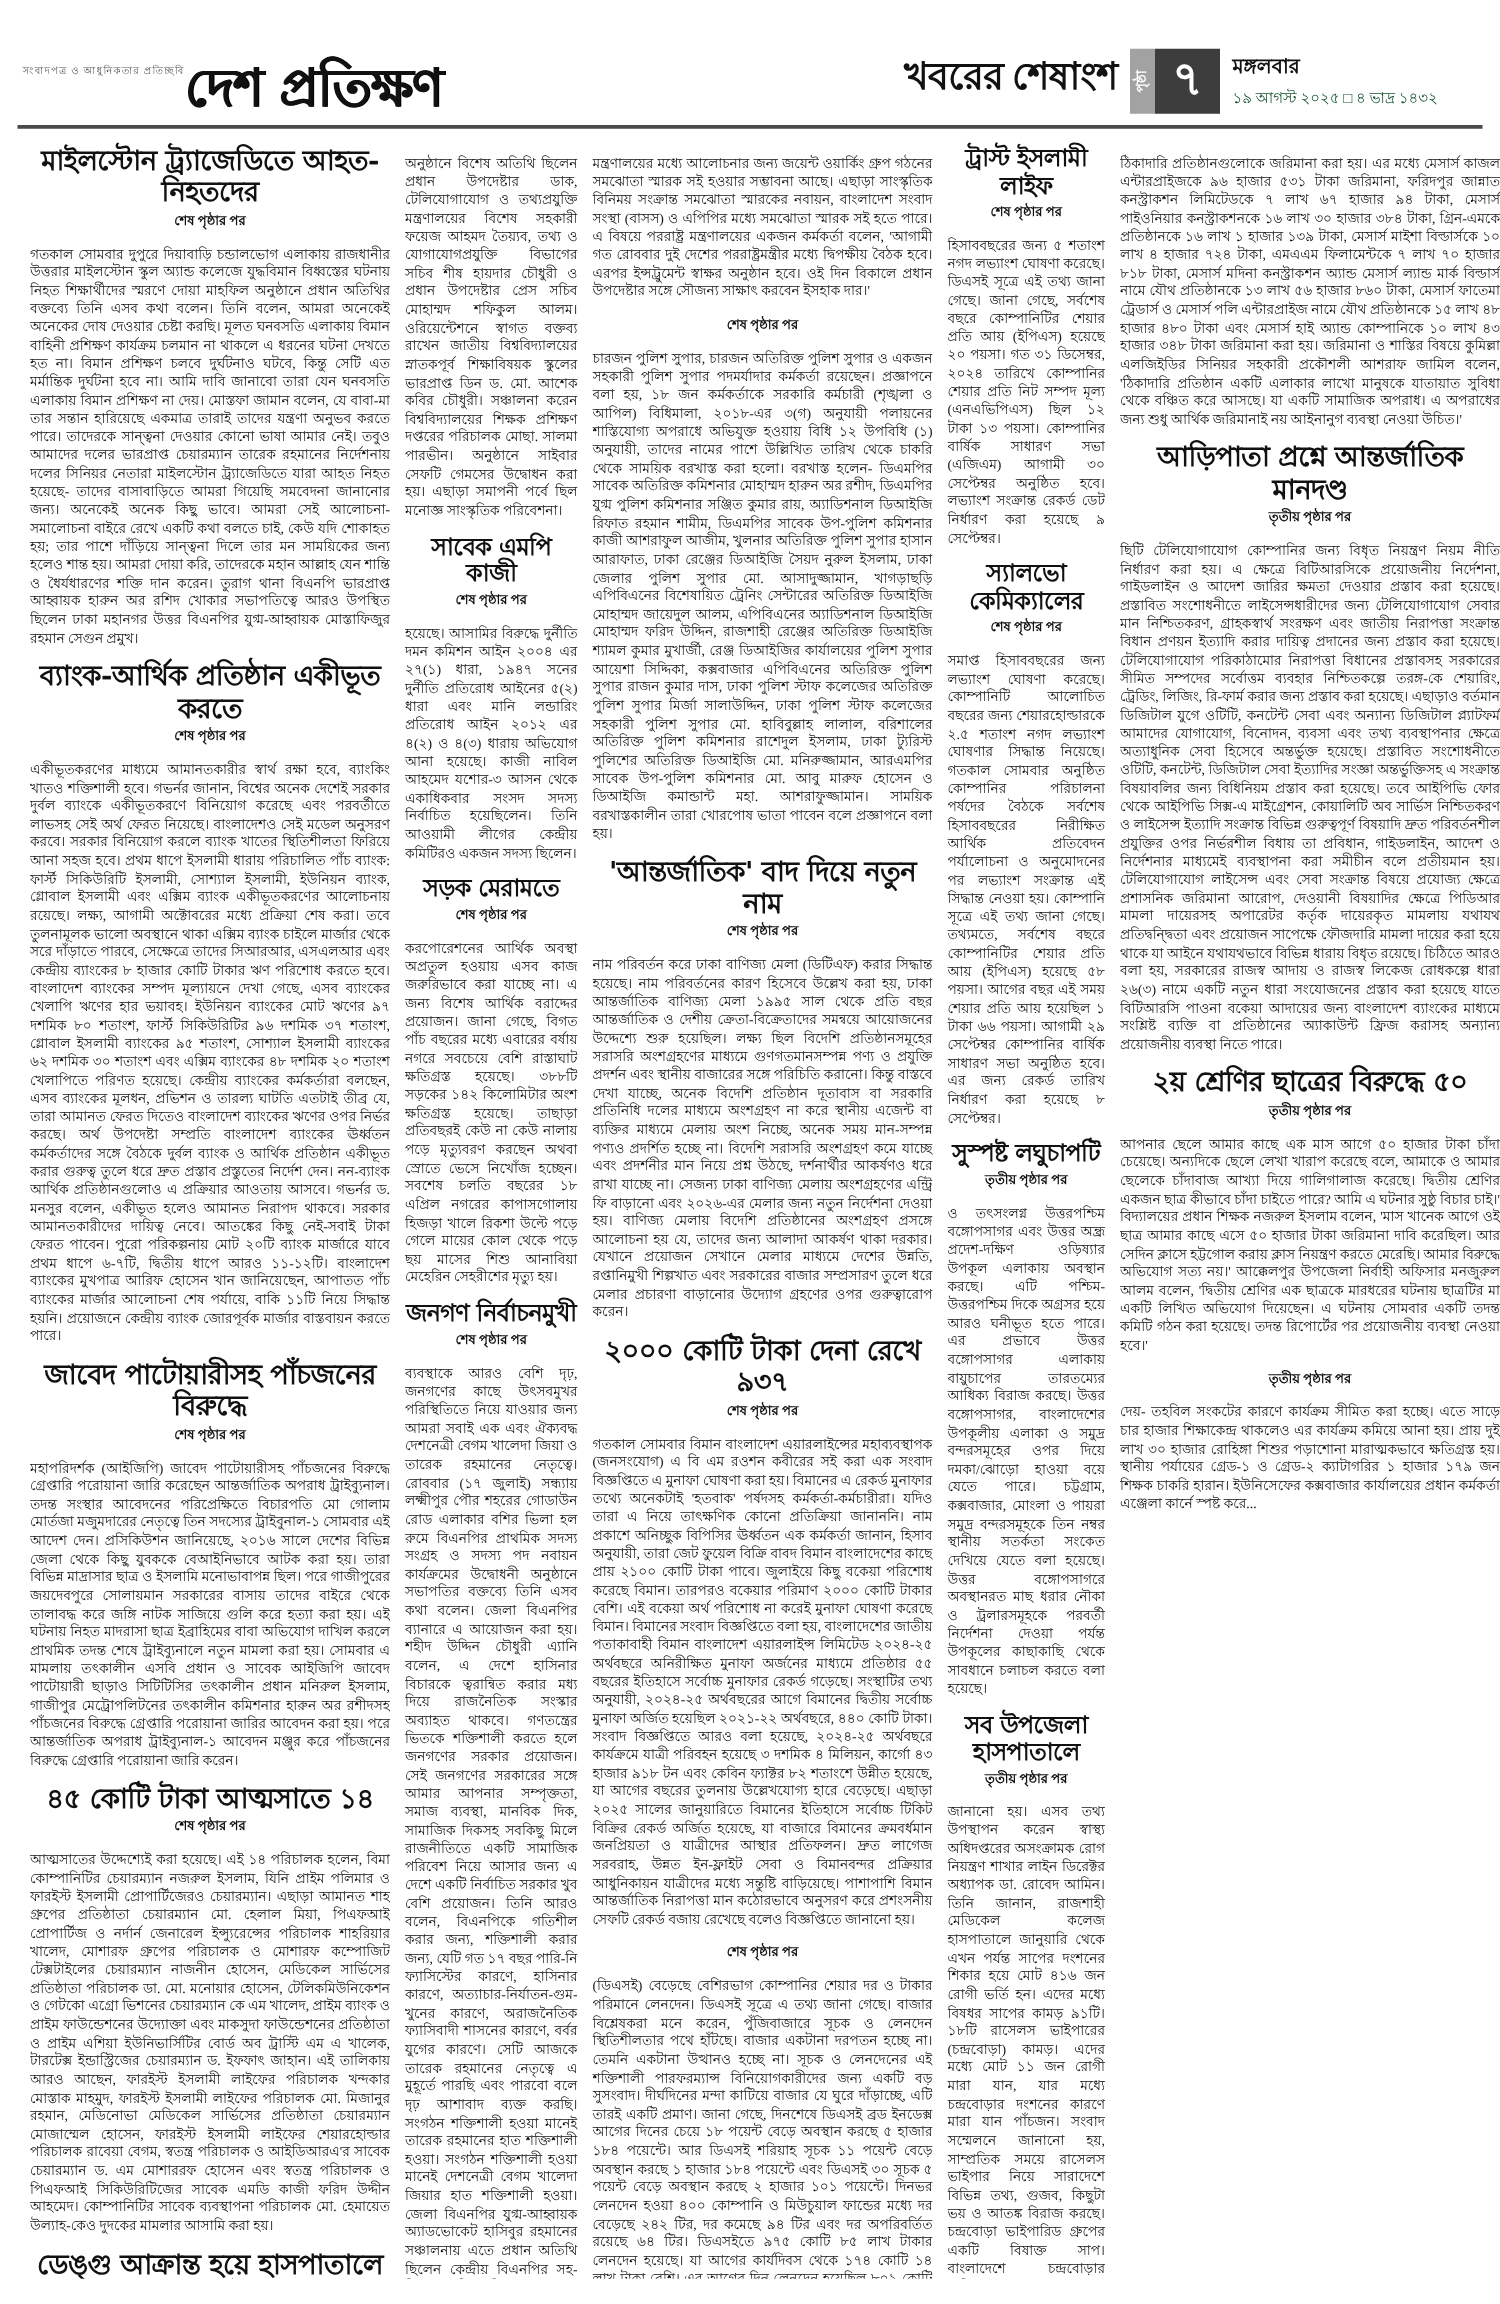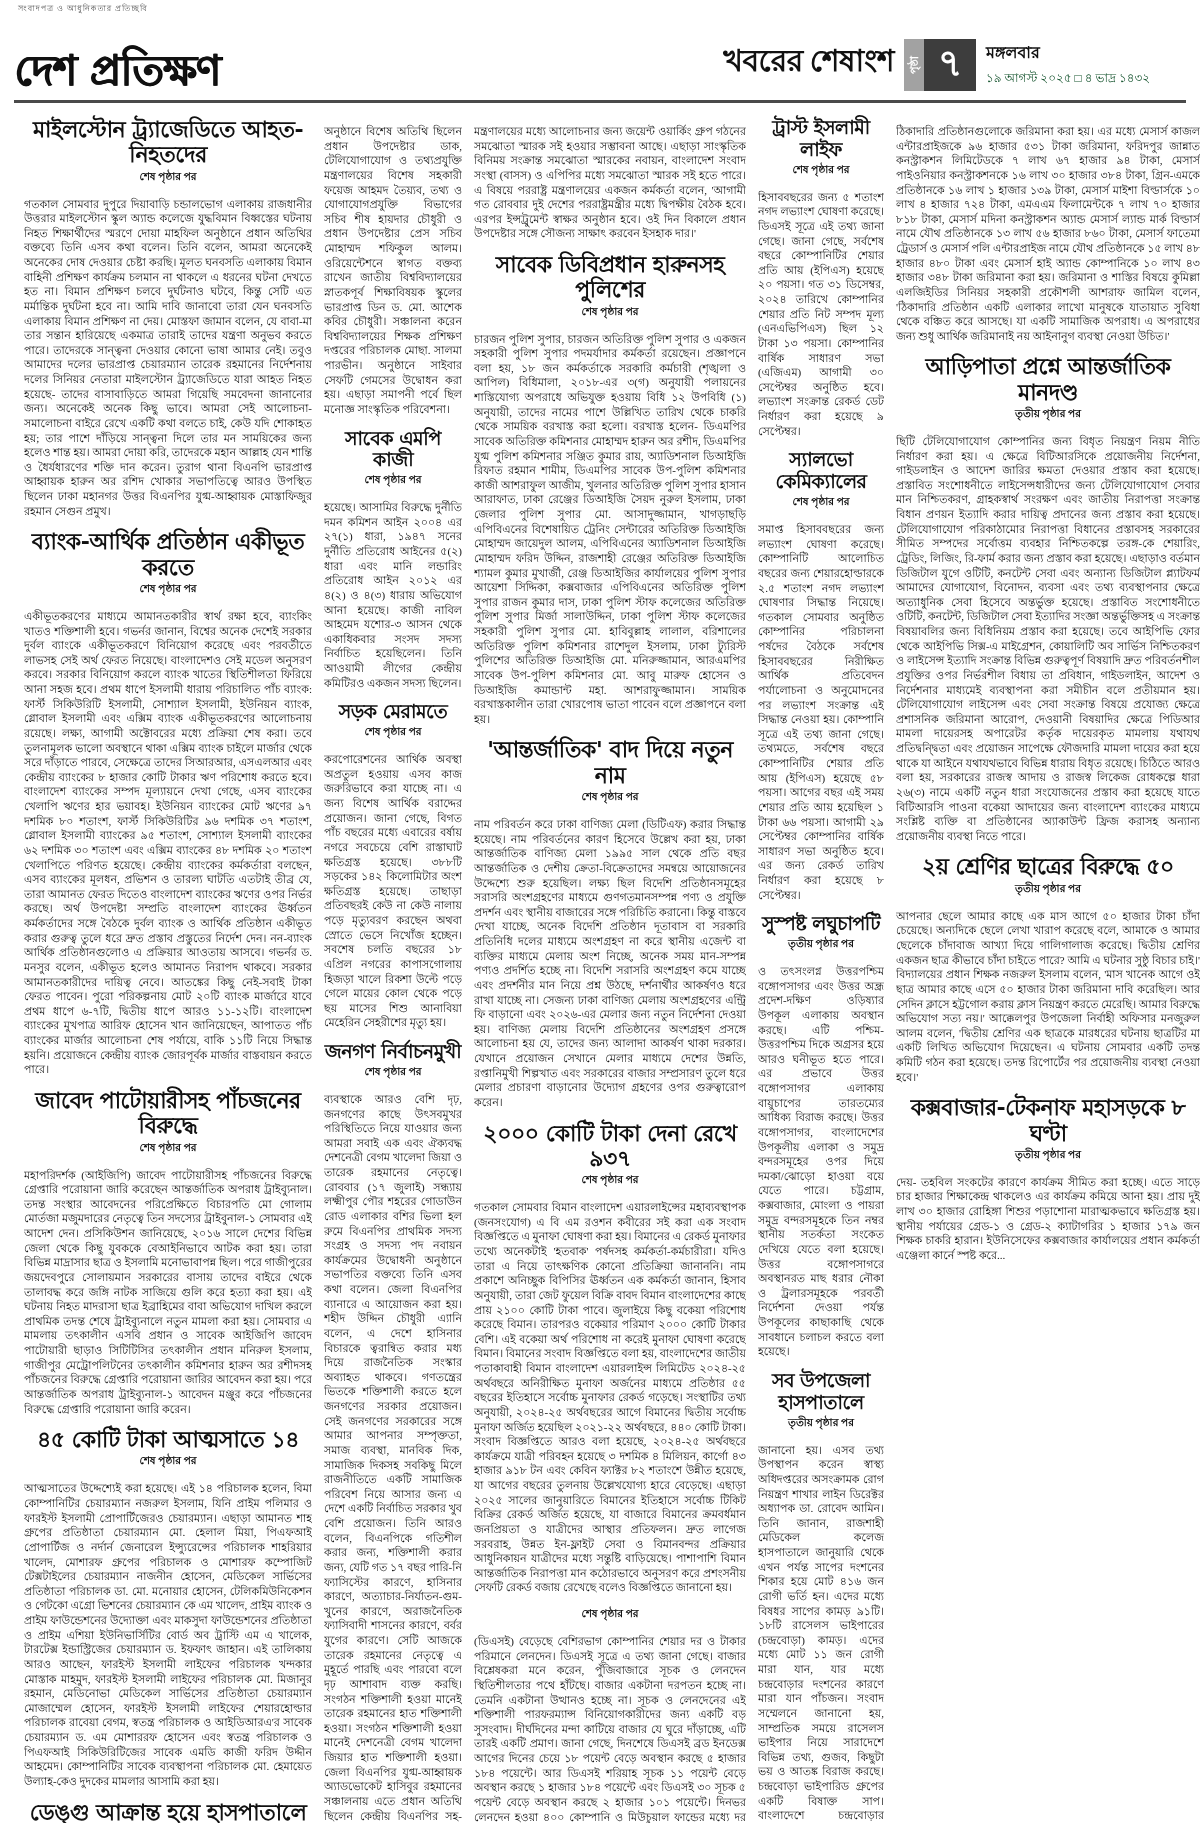--- a/index.html
+++ b/index.html
@@ -11,21 +11,21 @@
     color:#111;
     font-family:"Liberation Serif","DejaVu Serif",serif;
     overflow:hidden;
     box-sizing:border-box;
   }
   
   .masthead{
     display:flex;align-items:flex-end;justify-content:space-between;
     padding:28px 14px 6px 14px;height:64px;box-sizing:content-box;
   }
-  .brand{display:flex;flex-direction:column;justify-content:flex-end;gap:35px;}
+  .brand{display:flex;flex-direction:row;justify-content:flex-end;}
   .brand .tagline{font-size:8px;color:#555;letter-spacing:1px;margin-left:4px;}
   .brand .logo{
     font-size:42px;font-weight:900;line-height:1;
     font-family:"DejaVu Serif","Liberation Serif",serif;
     letter-spacing:-1px;
     text-shadow:1px 0 0 #000;
   }
   .head-right{display:flex;align-items:center;gap:10px;}
   .section-title{
     font-size:30px;font-weight:700;letter-spacing:-0.5px;
@@ -143,21 +143,20 @@
           <h2 class="headline">জনগণ নির্বাচনমুখী</h2>
           <div class="cont-label">শেষ পৃষ্ঠার পর</div>
           <p class="body-text">ব্যবস্থাকে আরও বেশি দৃঢ়, জনগণের কাছে উৎসবমুখর পরিস্থিতিতে নিয়ে যাওয়ার জন্য আমরা সবাই এক এবং ঐক্যবদ্ধ দেশনেত্রী বেগম খালেদা জিয়া ও তারেক রহমানের নেতৃত্বে। রোববার (১৭ জুলাই) সন্ধ্যায় লক্ষ্মীপুর পৌর শহরের গোডাউন রোড এলাকার বশির ভিলা হল রুমে বিএনপির প্রাথমিক সদস্য সংগ্রহ ও সদস্য পদ নবায়ন কার্যক্রমের উদ্বোধনী অনুষ্ঠানে সভাপতির বক্তব্যে তিনি এসব কথা বলেন। জেলা বিএনপির ব্যানারে এ আয়োজন করা হয়। শহীদ উদ্দিন চৌধুরী এ্যানি বলেন, এ দেশে হাসিনার বিচারকে ত্বরান্বিত করার মধ্য দিয়ে রাজনৈতিক সংস্কার অব্যাহত থাকবে। গণতন্ত্রের ভিতকে শক্তিশালী করতে হলে জনগণের সরকার প্রয়োজন। সেই জনগণের সরকারের সঙ্গে আমার আপনার সম্পৃক্ততা, সমাজ ব্যবস্থা, মানবিক দিক, সামাজিক দিকসহ সবকিছু মিলে রাজনীতিতে একটি সামাজিক পরিবেশ নিয়ে আসার জন্য এ দেশে একটি নির্বাচিত সরকার খুব বেশি প্রয়োজন। তিনি আরও বলেন, বিএনপিকে গতিশীল করার জন্য, শক্তিশালী করার জন্য, যেটি গত ১৭ বছর পারি-নি ফ্যাসিস্টের কারণে, হাসিনার কারণে, অত্যাচার-নির্যাতন-গুম-খুনের কারণে, অরাজনৈতিক ফ্যাসিবাদী শাসনের কারণে, বর্বর যুগের কারণে। সেটি আজকে তারেক রহমানের নেতৃত্বে এ মুহূর্তে পারছি এবং পারবো বলে দৃঢ় আশাবাদ ব্যক্ত করছি। সংগঠন শক্তিশালী হওয়া মানেই তারেক রহমানের হাত শক্তিশালী হওয়া। সংগঠন শক্তিশালী হওয়া মানেই দেশনেত্রী বেগম খালেদা জিয়ার হাত শক্তিশালী হওয়া। জেলা বিএনপির যুগ্ম-আহ্বায়ক অ্যাডভোকেট হাসিবুর রহমানের সঞ্চালনায় এতে প্রধান অতিথি ছিলেন কেন্দ্রীয় বিএনপির সহ-শিল্প ও বাণিজ্য বিষয়ক সম্পাদক ও সাবেক এমপি এবিএম আশরাফ উদ্দিন নিজান। বিশেষ অতিথি ছিলেন জেলা বিএনপির সদস্য সচিব সাহাব উদ্দিন সাবু। আমন্ত্রিত অতিথি ছিলেন কেন্দ্রীয় ছাত্রদলের সহ-সভাপতি মো. শাহ আলম, কেন্দ্রীয় স্বেচ্ছাসেবক দলের সহ-সাধারণ সম্পাদক মাহমুদুল বারী, সহ-সাংগঠনিক সম্পাদক সাহাবুদ্দীন সিকদার ডালিম ও কেন্দ্রীয় ছাত্রদল নেতা মো. শাহ পরান প্রমুখ।</p>
         </article>
       </div>
       <div class="col">
         <article>
           <p class="body-text">মন্ত্রণালয়ের মধ্যে আলোচনার জন্য জয়েন্ট ওয়ার্কিং গ্রুপ গঠনের সমঝোতা স্মারক সই হওয়ার সম্ভাবনা আছে। এছাড়া সাংস্কৃতিক বিনিময় সংক্রান্ত সমঝোতা স্মারকের নবায়ন, বাংলাদেশ সংবাদ সংস্থা (বাসস) ও এপিপির মধ্যে সমঝোতা স্মারক সই হতে পারে। এ বিষয়ে পররাষ্ট্র মন্ত্রণালয়ের একজন কর্মকর্তা বলেন, 'আগামী গত রোববার দুই দেশের পররাষ্ট্রমন্ত্রীর মধ্যে দ্বিপক্ষীয় বৈঠক হবে। এরপর ইন্সট্রুমেন্ট স্বাক্ষর অনুষ্ঠান হবে। ওই দিন বিকালে প্রধান উপদেষ্টার সঙ্গে সৌজন্য সাক্ষাৎ করবেন ইসহাক দার।'</p>
         </article>
         <article>
-          <h2 class="headline">সাবেক ডিবিপ্রধান হারুনসহ পুলিশের</h2>
           <div class="cont-label">শেষ পৃষ্ঠার পর</div>
           <p class="body-text">চারজন পুলিশ সুপার, চারজন অতিরিক্ত পুলিশ সুপার ও একজন সহকারী পুলিশ সুপার পদমর্যাদার কর্মকর্তা রয়েছেন। প্রজ্ঞাপনে বলা হয়, ১৮ জন কর্মকর্তাকে সরকারি কর্মচারী (শৃঙ্খলা ও আপিল) বিধিমালা, ২০১৮-এর ৩(গ) অনুযায়ী পলায়নের শাস্তিযোগ্য অপরাধে অভিযুক্ত হওয়ায় বিধি ১২ উপবিধি (১) অনুযায়ী, তাদের নামের পাশে উল্লিখিত তারিখ থেকে চাকরি থেকে সাময়িক বরখাস্ত করা হলো। বরখাস্ত হলেন- ডিএমপির সাবেক অতিরিক্ত কমিশনার মোহাম্মদ হারুন অর রশীদ, ডিএমপির যুগ্ম পুলিশ কমিশনার সঞ্জিত কুমার রায়, অ্যাডিশনাল ডিআইজি রিফাত রহমান শামীম, ডিএমপির সাবেক উপ-পুলিশ কমিশনার কাজী আশরাফুল আজীম, খুলনার অতিরিক্ত পুলিশ সুপার হাসান আরাফাত, ঢাকা রেঞ্জের ডিআইজি সৈয়দ নুরুল ইসলাম, ঢাকা জেলার পুলিশ সুপার মো. আসাদুজ্জামান, খাগড়াছড়ি এপিবিএনের বিশেষায়িত ট্রেনিং সেন্টারের অতিরিক্ত ডিআইজি মোহাম্মদ জায়েদুল আলম, এপিবিএনের অ্যাডিশনাল ডিআইজি মোহাম্মদ ফরিদ উদ্দিন, রাজশাহী রেঞ্জের অতিরিক্ত ডিআইজি শ্যামল কুমার মুখার্জী, রেঞ্জ ডিআইজির কার্যালয়ের পুলিশ সুপার আয়েশা সিদ্দিকা, কক্সবাজার এপিবিএনের অতিরিক্ত পুলিশ সুপার রাজন কুমার দাস, ঢাকা পুলিশ স্টাফ কলেজের অতিরিক্ত পুলিশ সুপার মির্জা সালাউদ্দিন, ঢাকা পুলিশ স্টাফ কলেজের সহকারী পুলিশ সুপার মো. হাবিবুল্লাহ লালাল, বরিশালের অতিরিক্ত পুলিশ কমিশনার রাশেদুল ইসলাম, ঢাকা ট্যুরিস্ট পুলিশের অতিরিক্ত ডিআইজি মো. মনিরুজ্জামান, আরএমপির সাবেক উপ-পুলিশ কমিশনার মো. আবু মারুফ হোসেন ও ডিআইজি কমান্ডান্ট মহা. আশরাফুজ্জামান। সাময়িক বরখাস্তকালীন তারা খোরপোষ ভাতা পাবেন বলে প্রজ্ঞাপনে বলা হয়।</p>
         </article>
         <article>
           <h2 class="headline">'আন্তর্জাতিক' বাদ দিয়ে নতুন নাম</h2>
           <div class="cont-label">শেষ পৃষ্ঠার পর</div>
           <p class="body-text">নাম পরিবর্তন করে ঢাকা বাণিজ্য মেলা (ডিটিএফ) করার সিদ্ধান্ত হয়েছে। নাম পরিবর্তনের কারণ হিসেবে উল্লেখ করা হয়, ঢাকা আন্তর্জাতিক বাণিজ্য মেলা ১৯৯৫ সাল থেকে প্রতি বছর আন্তর্জাতিক ও দেশীয় ক্রেতা-বিক্রেতাদের সমন্বয়ে আয়োজনের উদ্দেশ্যে শুরু হয়েছিল। লক্ষ্য ছিল বিদেশি প্রতিষ্ঠানসমূহের সরাসরি অংশগ্রহণের মাধ্যমে গুণগতমানসম্পন্ন পণ্য ও প্রযুক্তি প্রদর্শন এবং স্থানীয় বাজারের সঙ্গে পরিচিতি করানো। কিন্তু বাস্তবে দেখা যাচ্ছে, অনেক বিদেশি প্রতিষ্ঠান দূতাবাস বা সরকারি প্রতিনিধি দলের মাধ্যমে অংশগ্রহণ না করে স্থানীয় এজেন্ট বা ব্যক্তির মাধ্যমে মেলায় অংশ নিচ্ছে, অনেক সময় মান-সম্পন্ন পণ্যও প্রদর্শিত হচ্ছে না। বিদেশি সরাসরি অংশগ্রহণ কমে যাচ্ছে এবং প্রদর্শনীর মান নিয়ে প্রশ্ন উঠছে, দর্শনার্থীর আকর্ষণও ধরে রাখা যাচ্ছে না। সেজন্য ঢাকা বাণিজ্য মেলায় অংশগ্রহণের এন্ট্রি ফি বাড়ানো এবং ২০২৬-এর মেলার জন্য নতুন নির্দেশনা দেওয়া হয়। বাণিজ্য মেলায় বিদেশি প্রতিষ্ঠানের অংশগ্রহণ প্রসঙ্গে আলোচনা হয় যে, তাদের জন্য আলাদা আকর্ষণ থাকা দরকার। যেখানে প্রয়োজন সেখানে মেলার মাধ্যমে দেশের উন্নতি, রপ্তানিমুখী শিল্পখাত এবং সরকারের বাজার সম্প্রসারণ তুলে ধরে মেলার প্রচারণা বাড়ানোর উদ্যোগ গ্রহণের ওপর গুরুত্বারোপ করেন।</p>
         </article>
         <article>
           <h2 class="headline">২০০০ কোটি টাকা দেনা রেখে ৯৩৭</h2>
@@ -199,20 +198,19 @@
           <h2 class="headline">আড়িপাতা প্রশ্নে আন্তর্জাতিক মানদণ্ড</h2>
           <div class="cont-label">তৃতীয় পৃষ্ঠার পর</div>
           <p class="body-text">ছিটি টেলিযোগাযোগ কোম্পানির জন্য বিধৃত নিয়ন্ত্রণ নিয়ম নীতি নির্ধারণ করা হয়। এ ক্ষেত্রে বিটিআরসিকে প্রয়োজনীয় নির্দেশনা, গাইডলাইন ও আদেশ জারির ক্ষমতা দেওয়ার প্রস্তাব করা হয়েছে। প্রস্তাবিত সংশোধনীতে লাইসেন্সধারীদের জন্য টেলিযোগাযোগ সেবার মান নিশ্চিতকরণ, গ্রাহকস্বার্থ সংরক্ষণ এবং জাতীয় নিরাপত্তা সংক্রান্ত বিধান প্রণয়ন ইত্যাদি করার দায়িত্ব প্রদানের জন্য প্রস্তাব করা হয়েছে। টেলিযোগাযোগ পরিকাঠামোর নিরাপত্তা বিধানের প্রস্তাবসহ সরকারের সীমিত সম্পদের সর্বোত্তম ব্যবহার নিশ্চিতকল্পে তরঙ্গ-কে শেয়ারিং, ট্রেডিং, লিজিং, রি-ফার্ম করার জন্য প্রস্তাব করা হয়েছে। এছাড়াও বর্তমান ডিজিটাল যুগে ওটিটি, কনটেন্ট সেবা এবং অন্যান্য ডিজিটাল প্ল্যাটফর্ম আমাদের যোগাযোগ, বিনোদন, ব্যবসা এবং তথ্য ব্যবস্থাপনার ক্ষেত্রে অত্যাধুনিক সেবা হিসেবে অন্তর্ভুক্ত হয়েছে। প্রস্তাবিত সংশোধনীতে ওটিটি, কনটেন্ট, ডিজিটাল সেবা ইত্যাদির সংজ্ঞা অন্তর্ভুক্তিসহ এ সংক্রান্ত বিষয়াবলির জন্য বিধিনিয়ম প্রস্তাব করা হয়েছে। তবে আইপিভি ফোর থেকে আইপিভি সিক্স-এ মাইগ্রেশন, কোয়ালিটি অব সার্ভিস নিশ্চিতকরণ ও লাইসেন্স ইত্যাদি সংক্রান্ত বিভিন্ন গুরুত্বপূর্ণ বিষয়াদি দ্রুত পরিবর্তনশীল প্রযুক্তির ওপর নির্ভরশীল বিধায় তা প্রবিধান, গাইডলাইন, আদেশ ও নির্দেশনার মাধ্যমেই ব্যবস্থাপনা করা সমীচীন বলে প্রতীয়মান হয়। টেলিযোগাযোগ লাইসেন্স এবং সেবা সংক্রান্ত বিষয়ে প্রযোজ্য ক্ষেত্রে প্রশাসনিক জরিমানা আরোপ, দেওয়ানী বিষয়াদির ক্ষেত্রে পিডিআর মামলা দায়েরসহ অপারেটর কর্তৃক দায়েরকৃত মামলায় যথাযথ প্রতিদ্বন্দ্বিতা এবং প্রয়োজন সাপেক্ষে ফৌজদারি মামলা দায়ের করা হয়ে থাকে যা আইনে যথাযথভাবে বিভিন্ন ধারায় বিধৃত রয়েছে। চিঠিতে আরও বলা হয়, সরকারের রাজস্ব আদায় ও রাজস্ব লিকেজ রোধকল্পে ধারা ২৬(৩) নামে একটি নতুন ধারা সংযোজনের প্রস্তাব করা হয়েছে যাতে বিটিআরসি পাওনা বকেয়া আদায়ের জন্য বাংলাদেশ ব্যাংকের মাধ্যমে সংশ্লিষ্ট ব্যক্তি বা প্রতিষ্ঠানের অ্যাকাউন্ট ফ্রিজ করাসহ অন্যান্য প্রয়োজনীয় ব্যবস্থা নিতে পারে।</p>
         </article>
         <article>
           <h2 class="headline">২য় শ্রেণির ছাত্রের বিরুদ্ধে ৫০</h2>
           <div class="cont-label">তৃতীয় পৃষ্ঠার পর</div>
           <p class="body-text">আপনার ছেলে আমার কাছে এক মাস আগে ৫০ হাজার টাকা চাঁদা চেয়েছে। অন্যদিকে ছেলে লেখা খারাপ করেছে বলে, আমাকে ও আমার ছেলেকে চাঁদাবাজ আখ্যা দিয়ে গালিগালাজ করেছে। দ্বিতীয় শ্রেণির একজন ছাত্র কীভাবে চাঁদা চাইতে পারে? আমি এ ঘটনার সুষ্ঠু বিচার চাই।' বিদ্যালয়ের প্রধান শিক্ষক নজরুল ইসলাম বলেন, 'মাস খানেক আগে ওই ছাত্র আমার কাছে এসে ৫০ হাজার টাকা জরিমানা দাবি করেছিল। আর সেদিন ক্লাসে হট্টগোল করায় ক্লাস নিয়ন্ত্রণ করতে মেরেছি। আমার বিরুদ্ধে অভিযোগ সত্য নয়।' আক্কেলপুর উপজেলা নির্বাহী অফিসার মনজুরুল আলম বলেন, 'দ্বিতীয় শ্রেণির এক ছাত্রকে মারধরের ঘটনায় ছাত্রটির মা একটি লিখিত অভিযোগ দিয়েছেন। এ ঘটনায় সোমবার একটি তদন্ত কমিটি গঠন করা হয়েছে। তদন্ত রিপোর্টের পর প্রয়োজনীয় ব্যবস্থা নেওয়া হবে।'</p>
         </article>
         <article>
-          <h2 class="headline">কক্সবাজার-টেকনাফ মহাসড়কে ৮ ঘণ্টা</h2>
           <div class="cont-label">তৃতীয় পৃষ্ঠার পর</div>
           <p class="body-text">দেয়- তহবিল সংকটের কারণে কার্যক্রম সীমিত করা হচ্ছে। এতে সাড়ে চার হাজার শিক্ষাকেন্দ্র থাকলেও এর কার্যক্রম কমিয়ে আনা হয়। প্রায় দুই লাখ ৩০ হাজার রোহিঙ্গা শিশুর পড়াশোনা মারাত্মকভাবে ক্ষতিগ্রস্ত হয়। স্থানীয় পর্যায়ের গ্রেড-১ ও গ্রেড-২ ক্যাটাগরির ১ হাজার ১৭৯ জন শিক্ষক চাকরি হারান। ইউনিসেফের কক্সবাজার কার্যালয়ের প্রধান কর্মকর্তা এঞ্জেলা কার্নে স্পষ্ট করে...</p>
         </article>
       </div>
     </main>
 
 </div>
 
 </body></html>

